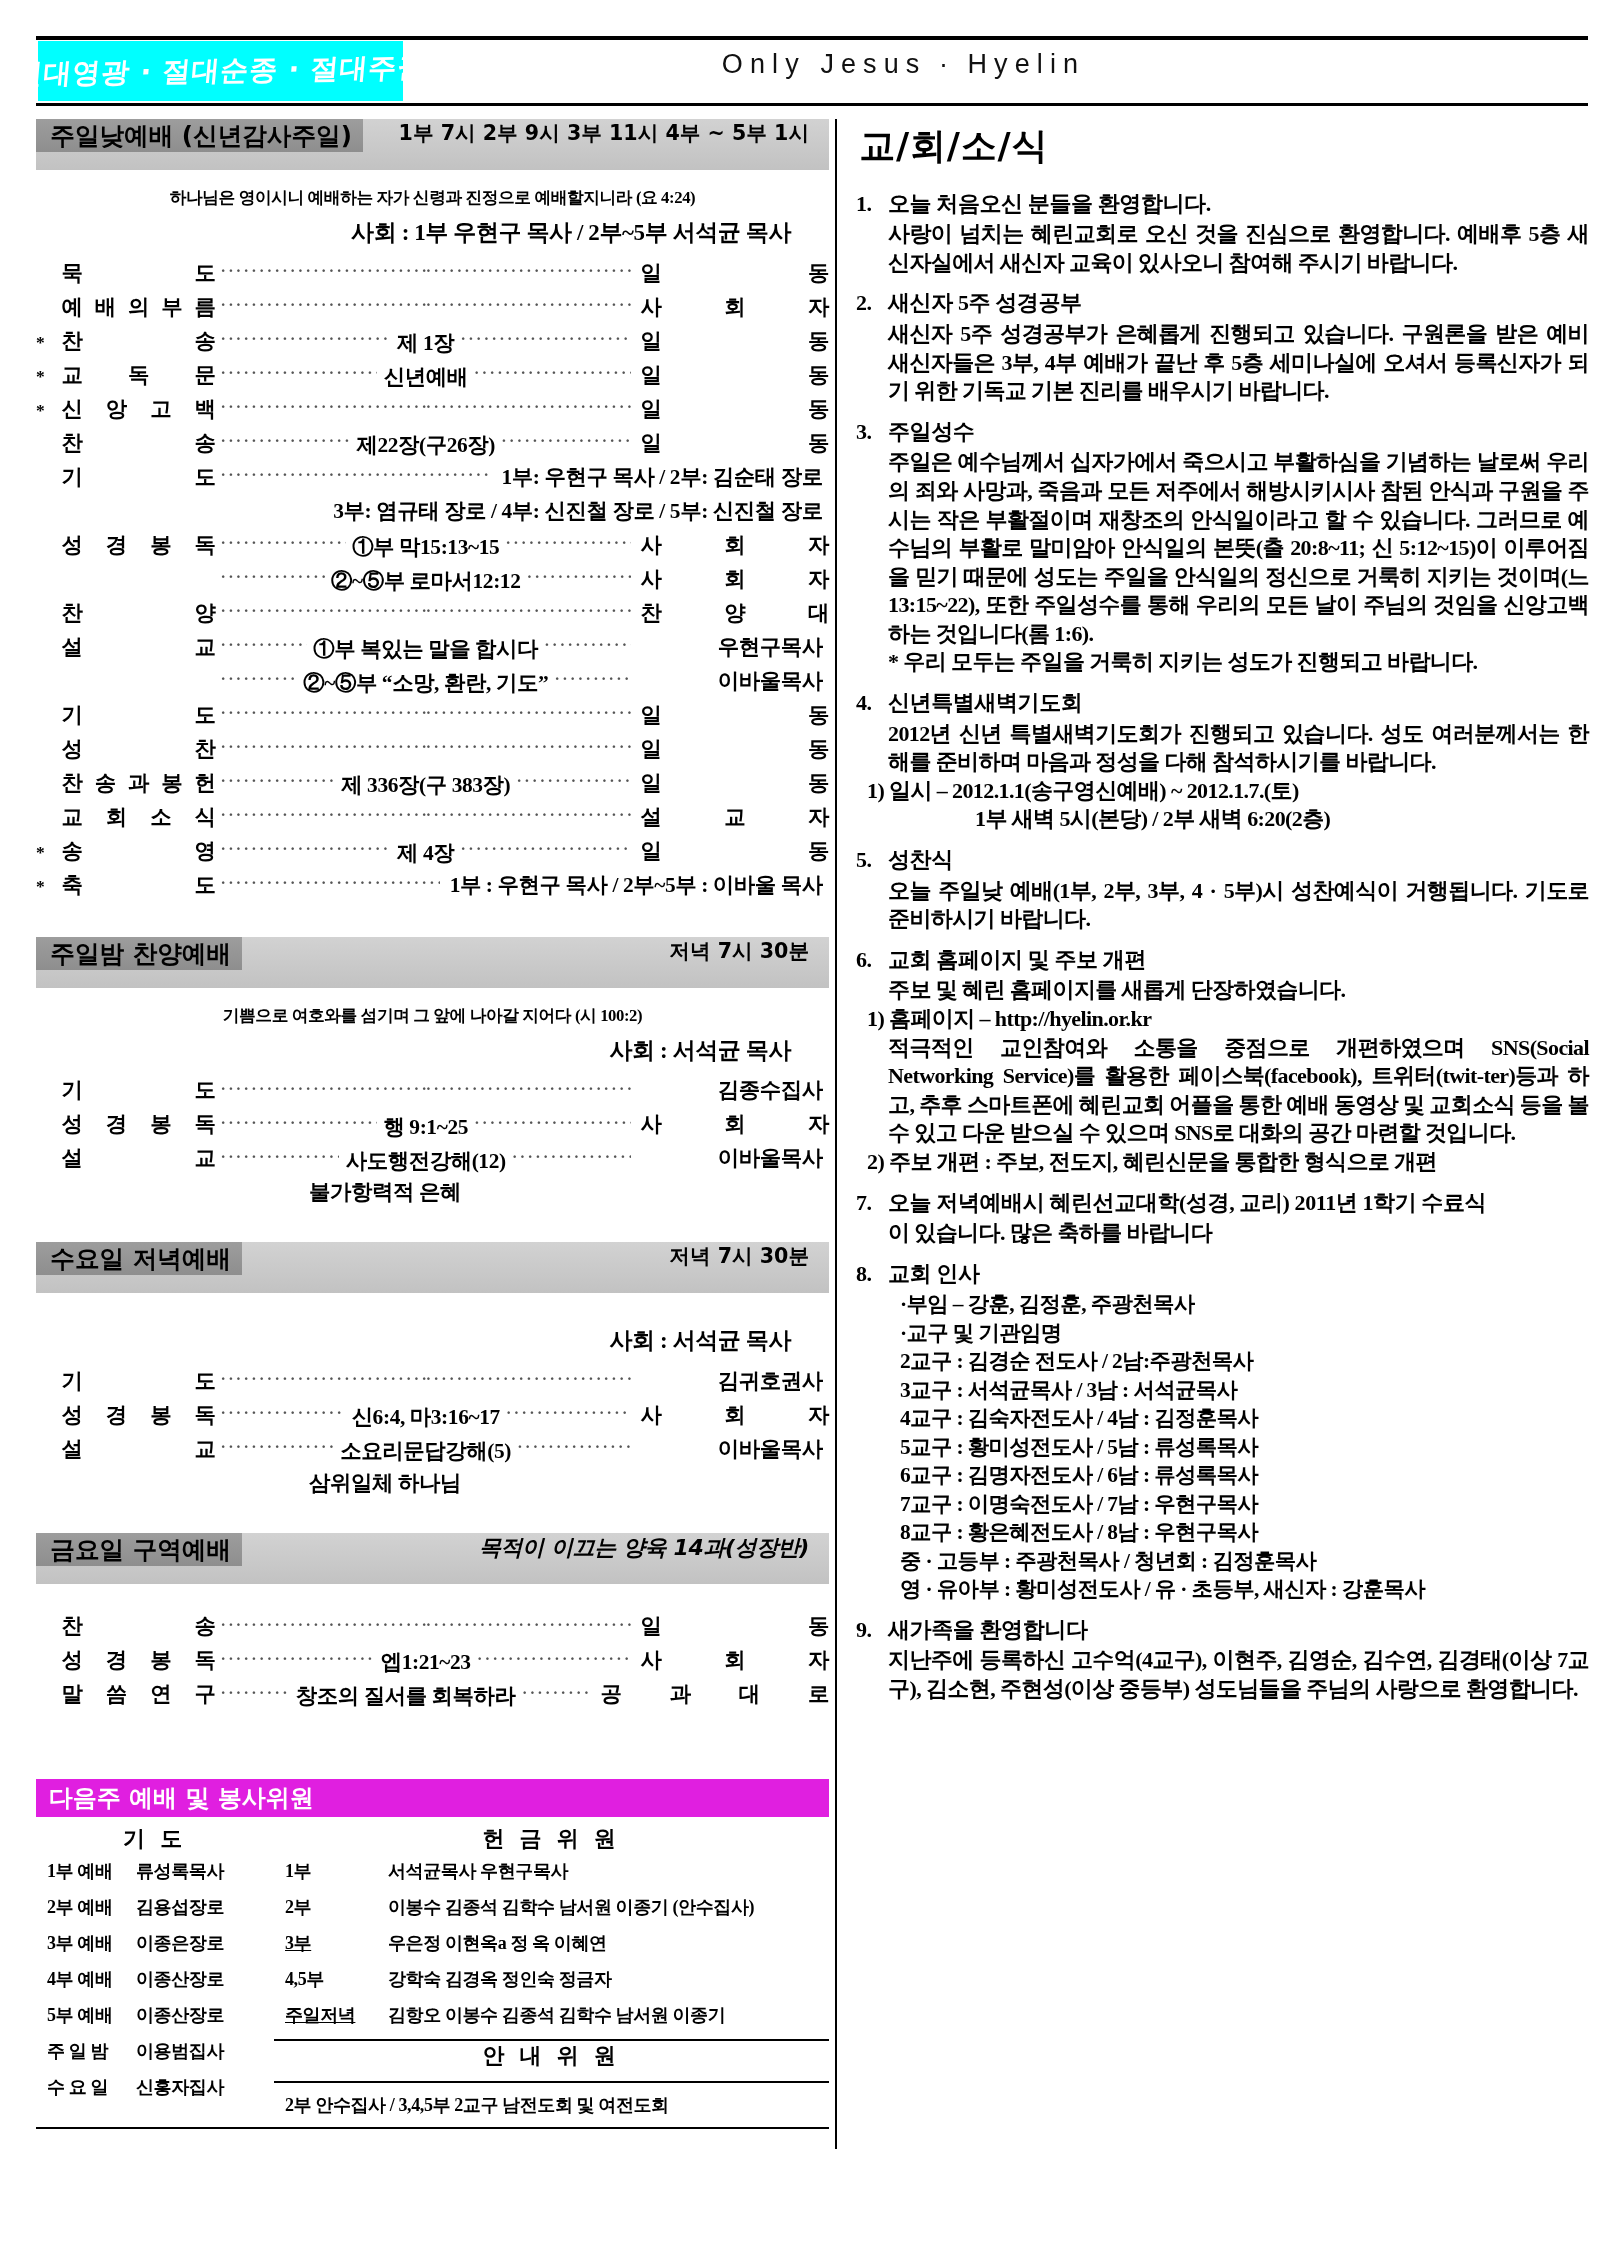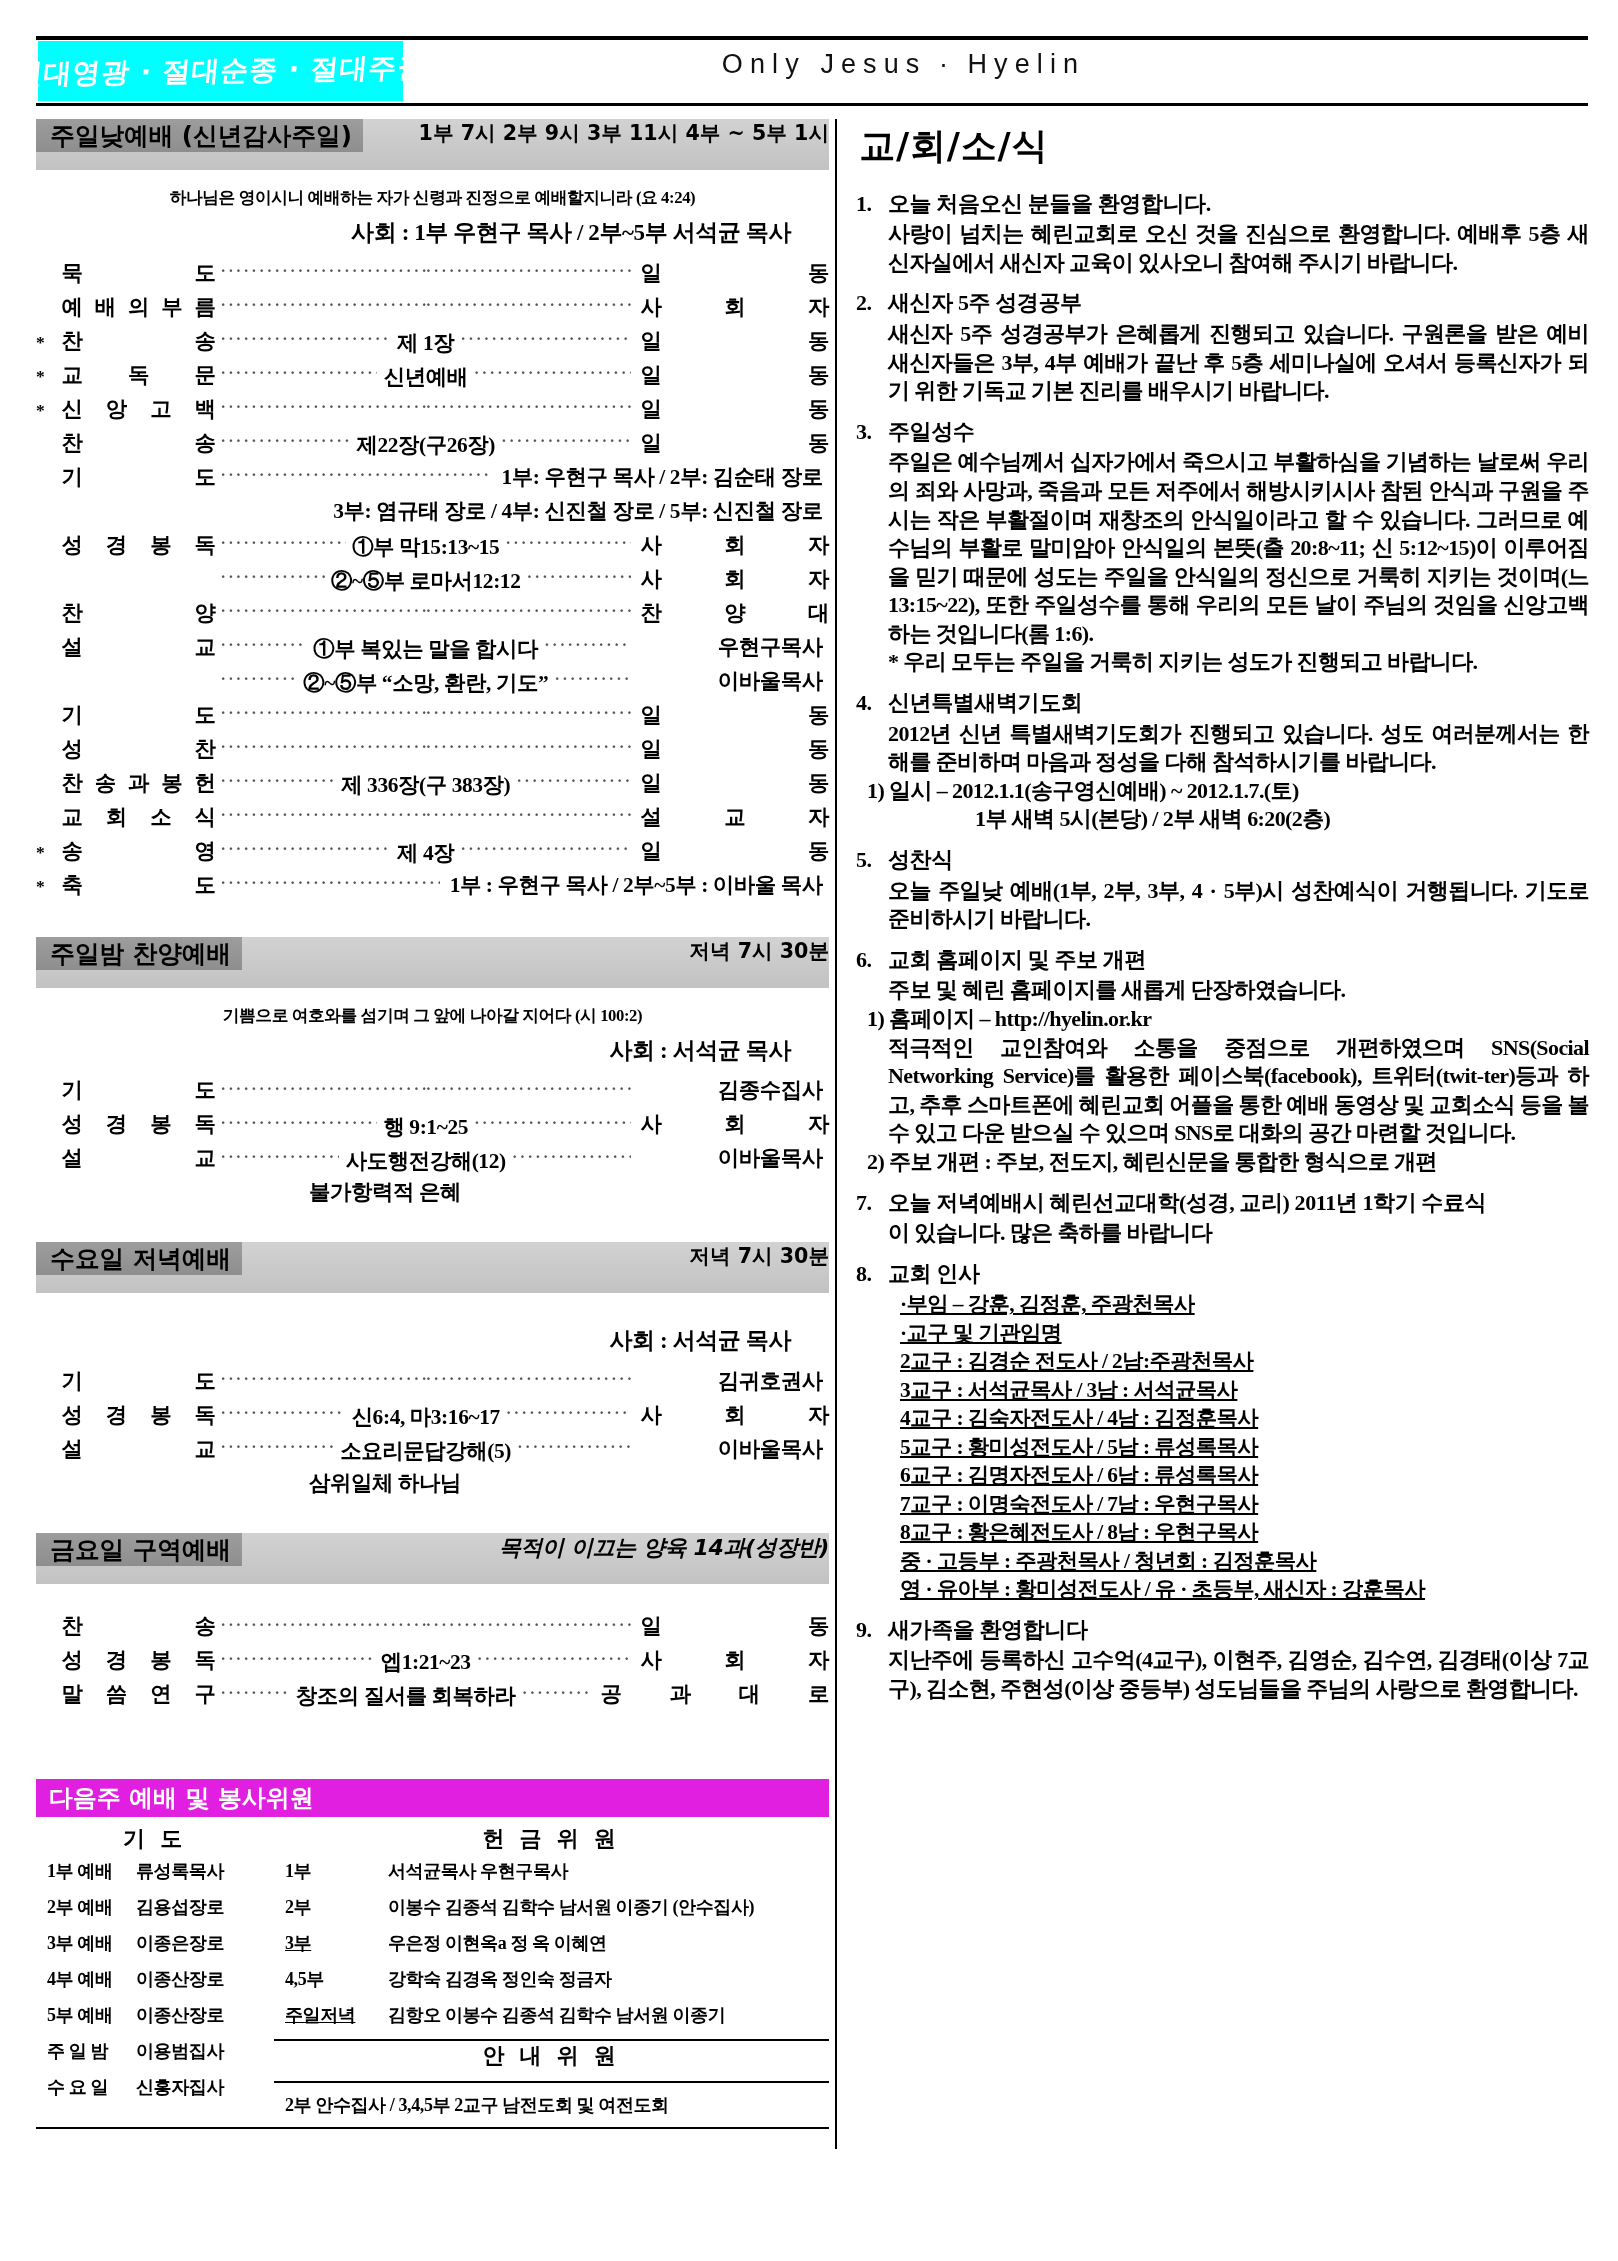--- a/index.html
+++ b/index.html
@@ -105,21 +105,21 @@
     padding: 0 11px 0 14.3px;
     display: flex;
     align-items: center;
     white-space: nowrap;
   }
   .svc-bar .svc-meta {
     flex: 1;
     display: flex;
     align-items: center;
     justify-content: flex-end;
-    padding-right: 0;
+    padding-right: 20px;
     font-family: "DejaVu Sans", sans-serif;
     font-weight: 700;
     font-size: 20.6px;
     white-space: nowrap;
   }
   .svc-bar .svc-meta.italic {
     font-style: italic;
     font-size: 22px;
     letter-spacing: -0.4px;
   }
@@ -307,21 +307,21 @@
     line-height: 1.30;
     padding-left: 119px;
   }
   .news-list {
     font-size: 21.4px;
     font-weight: 700;
     letter-spacing: -0.6px;
     line-height: 1.33;
     padding-left: 44px;
   }
-  .news-list .bullet-line { padding-left: 0; text-decoration: underline; }
+  .news-list .bullet-line { padding-left: 0; }
 </style>
 </head>
 <body>
 
 <div id="page">
 
   <div class="header">
     <div class="header-rule-top"></div>
     <div class="slogan-box">
       <div class="slogan-text">절대영광 · 절대순종 · 절대주권</div>

